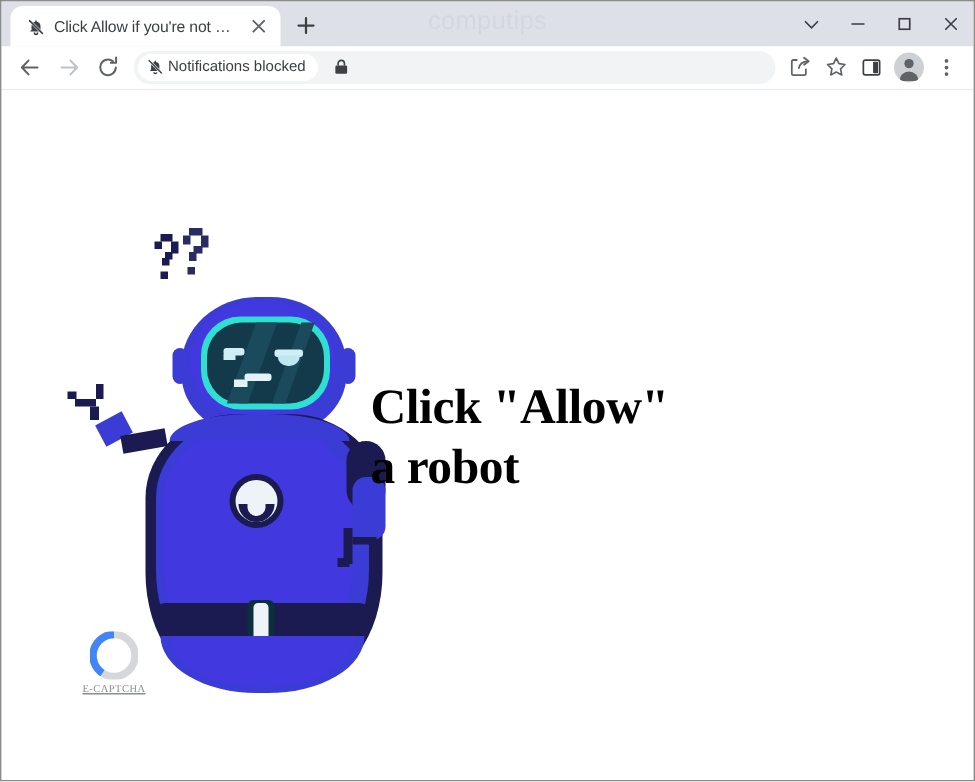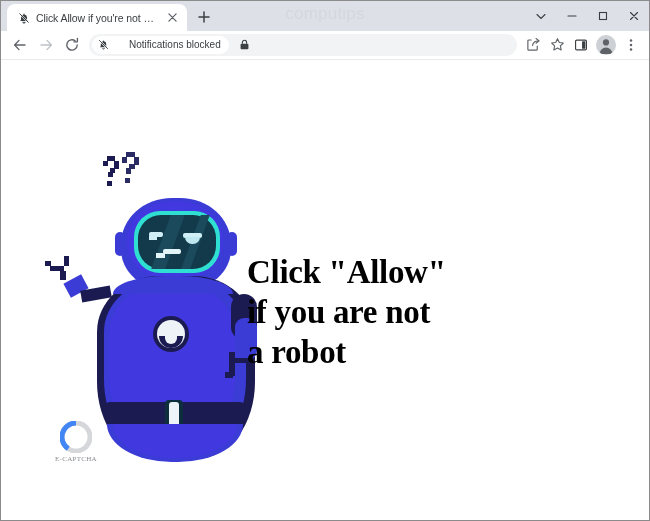--- a/index.html
+++ b/index.html
@@ -128,21 +128,21 @@
     padding-left: 3px;
     box-sizing: border-box;
     overflow: hidden;
   }
   #notif-chip {
     height: 18px;
     background: #ffffff;
     border-radius: 9px;
     display: flex;
     align-items: center;
-    gap: 20px;
+    gap: 3px;
     padding: 0 8px 0 6px;
     box-sizing: border-box;
     flex: 0 0 auto;
   }
   #notif-chip-label {
     font-size: 10px;
     color: #3c4043;
     white-space: nowrap;
   }
   #lock-wrap {
@@ -241,20 +241,21 @@
     width: 32px;
     height: 32px;
     margin: 0 auto;
   }
   #ecaptcha-label {
     margin-top: 2px;
     font-family: "Liberation Serif", serif;
     font-size: 7px;
     color: #8a8d91;
     letter-spacing: 0.3px;
+    text-decoration: underline;
   }
 
   #shadow {
     position: absolute;
     left: 124px;
     top: 369px;
     width: 86px;
     height: 14px;
     background: #c9cacb;
     border-radius: 50%;
@@ -486,21 +487,20 @@
                    border-radius:3px;"></span>
 
       <span style="left:66px;top:276px;width:136px;height:38px;background:#3b3bd6;
                    border-radius:0 0 68px 68px / 0 0 40px 40px;"></span>
       <span style="left:72px;top:276px;width:124px;height:34px;background:#4238e0;
                    border-radius:0 0 62px 62px / 0 0 36px 36px;"></span>
     </div>
 
     <div id="headline">
       <div>Click "Allow"</div>
-      <div>if you are not</div>
       <div>a robot</div>
     </div>
 
     <div id="ecaptcha">
       <div id="ecaptcha-mark">
         <svg width="32" height="32" viewBox="0 0 32 32">
           <circle cx="16" cy="16" r="14" fill="none" stroke="#d5d7da" stroke-width="5"></circle>
           <path d="M16 2 A14 14 0 0 0 8.3 27.7" fill="none" stroke="#4285f4" stroke-width="5" stroke-linecap="butt"></path>
           <path d="M22 9.5 A9 9 0 1 0 22 22.5" fill="none" stroke="#ffffff" stroke-width="0"></path>
         </svg>

